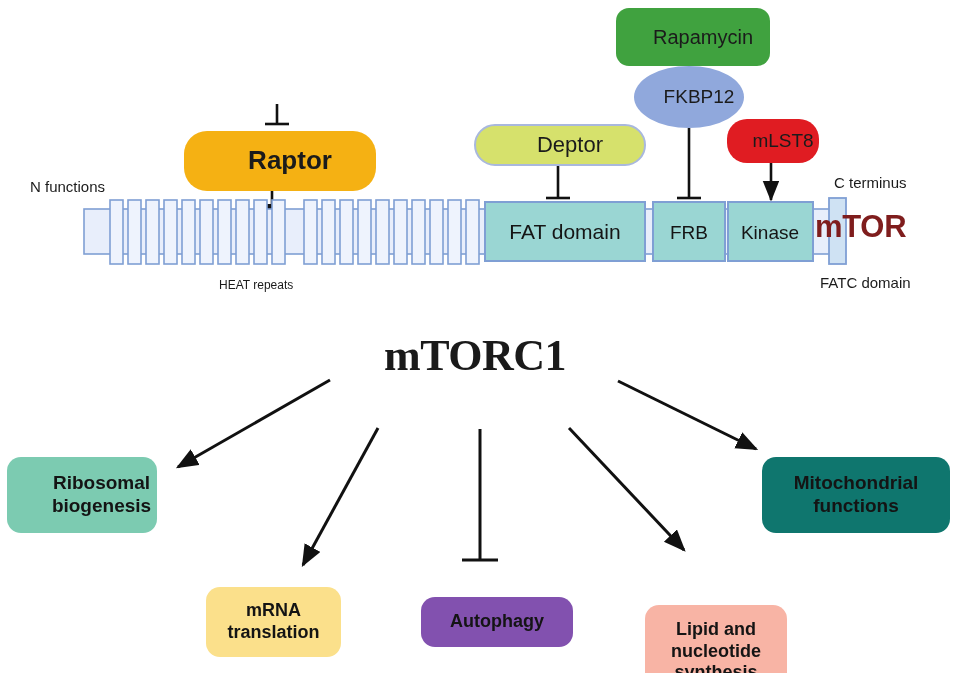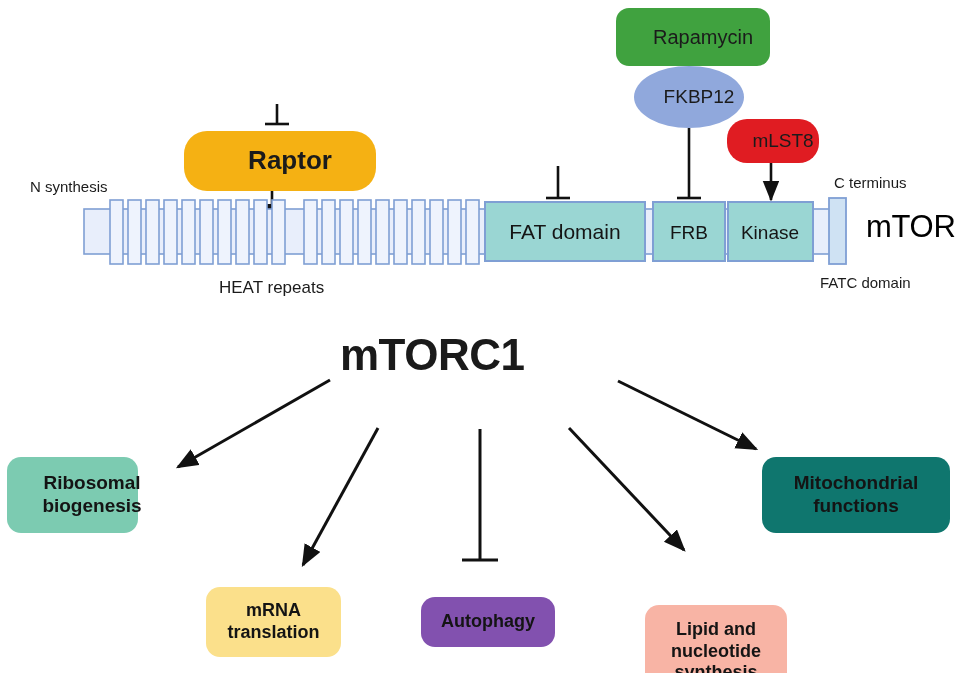--- a/index.html
+++ b/index.html
@@ -74,61 +74,62 @@
     background: #e01c22;
     border-radius: 20px;
     font-size: 19px; font-weight: normal;
   }
 
   
   #protein { position: absolute; left: 0; top: 0; }
 
   .mtor-word {
     position: absolute;
-    left: 866px; top: 209px;
-    font-size: 31px; font-weight: normal; color: #000000;
+    left: 815px; top: 209px;
+    font-size: 31px; font-weight: bold; color: #7f1d1d;
     letter-spacing: -0.3px;
   }
   .cap-label {
     position: absolute;
     font-size: 15px; color: #1b1b1b; white-space: nowrap;
   }
   .lbl-n       { left: 30px;  top: 178px; }
   .lbl-c       { left: 834px; top: 174px; }
-  .lbl-heat    { left: 219px; top: 278px; font-size: 17px; text-align: center; }
+  .lbl-heat    { left: 219px; top: 278px; font-size: 12px; text-align: center; }
   .lbl-fatc    { left: 820px; top: 274px; width: 80px; text-align: center; line-height: 1.18; }
 
   
   .mtorc1 {
     position: absolute;
     left: 340px; top: 330px; width: 270px;
-    text-align: left;
+    text-align: center;
     font-size: 44px; font-weight: bold; color: #1a1a1a;
     letter-spacing: -0.5px;
+    font-family: Liberation Serif, serif;
   }
 
   
   .out {
     position: absolute;
     display: flex; align-items: center; justify-content: center;
     text-align: center; box-sizing: border-box;
     font-weight: bold; color: #141414;
     border-radius: 14px;
     line-height: 1.2;
   }
   .o-ribo {
-    left: 7px;  top: 457px; width: 131px; height: 76px;
+    left: 7px;  top: 457px; width: 150px; height: 76px;
     background: #7ccbb1; font-size: 19px; padding-left: 39px;
   }
   .o-mrna {
     left: 206px; top: 587px; width: 135px; height: 70px;
     background: #fbe08b; font-size: 18px;
   }
   .o-auto {
-    left: 421px; top: 597px; width: 134px; height: 50px;
+    left: 421px; top: 597px; width: 152px; height: 50px;
     background: #8251af; font-size: 18px;
   }
   .o-lipid {
     left: 645px; top: 565px; width: 142px; height: 93px;
     background: #f8b4a5; font-size: 18px; margin-top: 40px;
   }
   .o-mito {
     left: 762px; top: 457px; width: 188px; height: 76px;
     background: #0f766e; font-size: 19px;
   }
@@ -241,30 +242,31 @@
     </g>
 
     <g>
       <rect x="829" y="198" width="17" height="66" fill="#cfe2f3" stroke="#7f9fd4" stroke-width="1.8"></rect>
     </g>
   </svg>
 
 
   <div class="node n-raptor">Raptor</div>
 
+  <div class="node n-deptor">Deptor</div>
 
   <div class="node n-rapamycin">Rapamycin</div>
 
   <div class="node n-fkbp12">FKBP12</div>
 
   <div class="node n-mlst8">mLST8</div>
 
   <div class="mtor-word">mTOR</div>
 
-  <div class="cap-label lbl-n">N synthesis</div>
+  <div class="cap-label lbl-n">N functions</div>
 
   <div class="cap-label lbl-c">C terminus</div>
 
   <div class="cap-label lbl-heat">HEAT repeats</div>
 
   <div class="cap-label lbl-fatc">FATC domain</div>
 
   <div class="mtorc1">mTORC1</div>
 
   <div class="out o-ribo">

